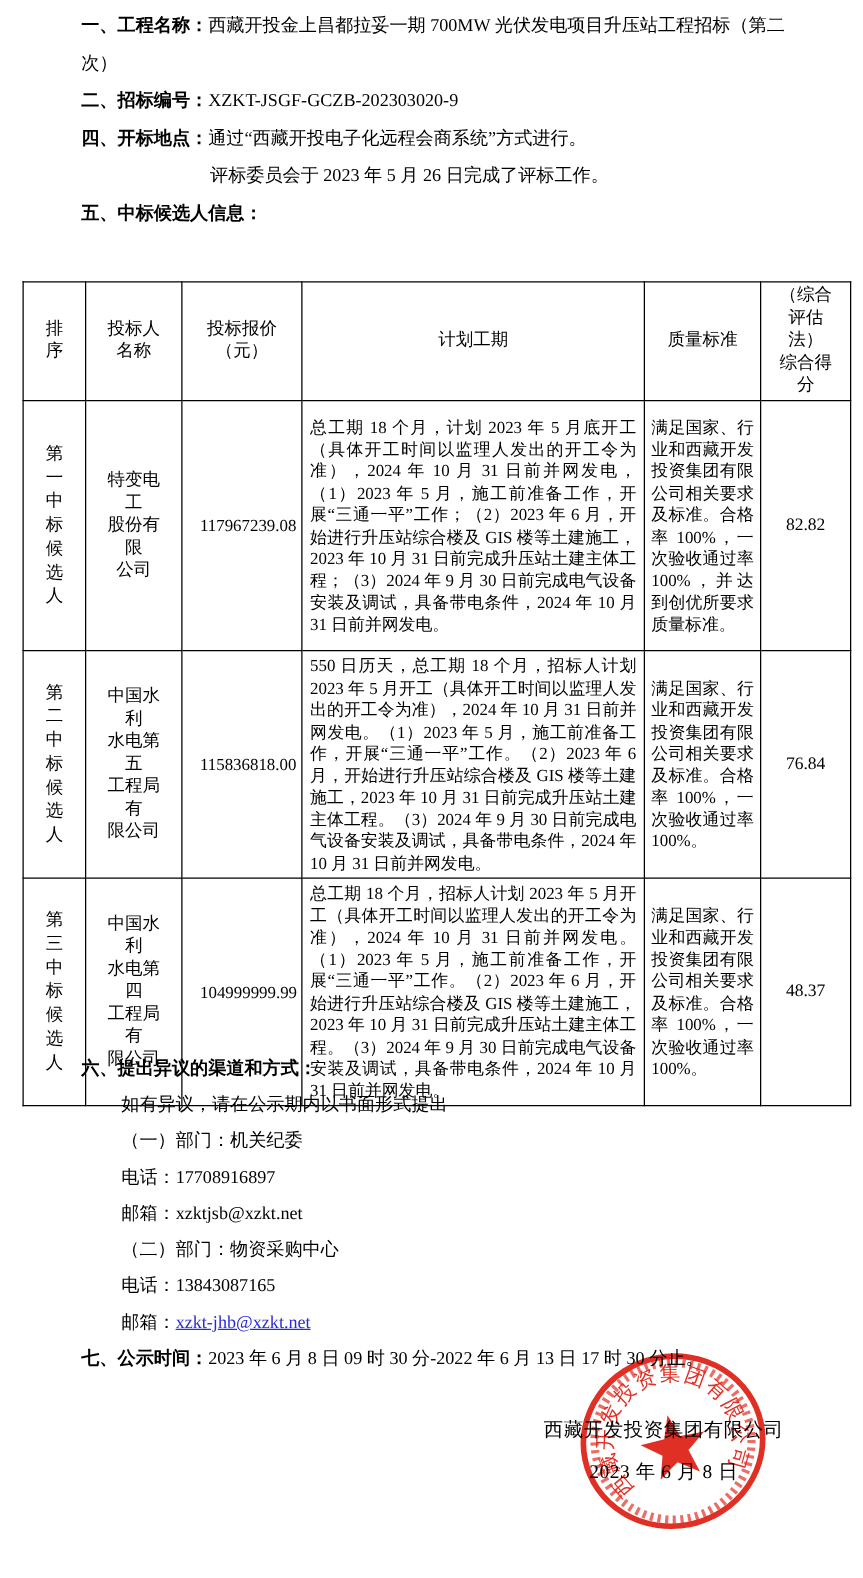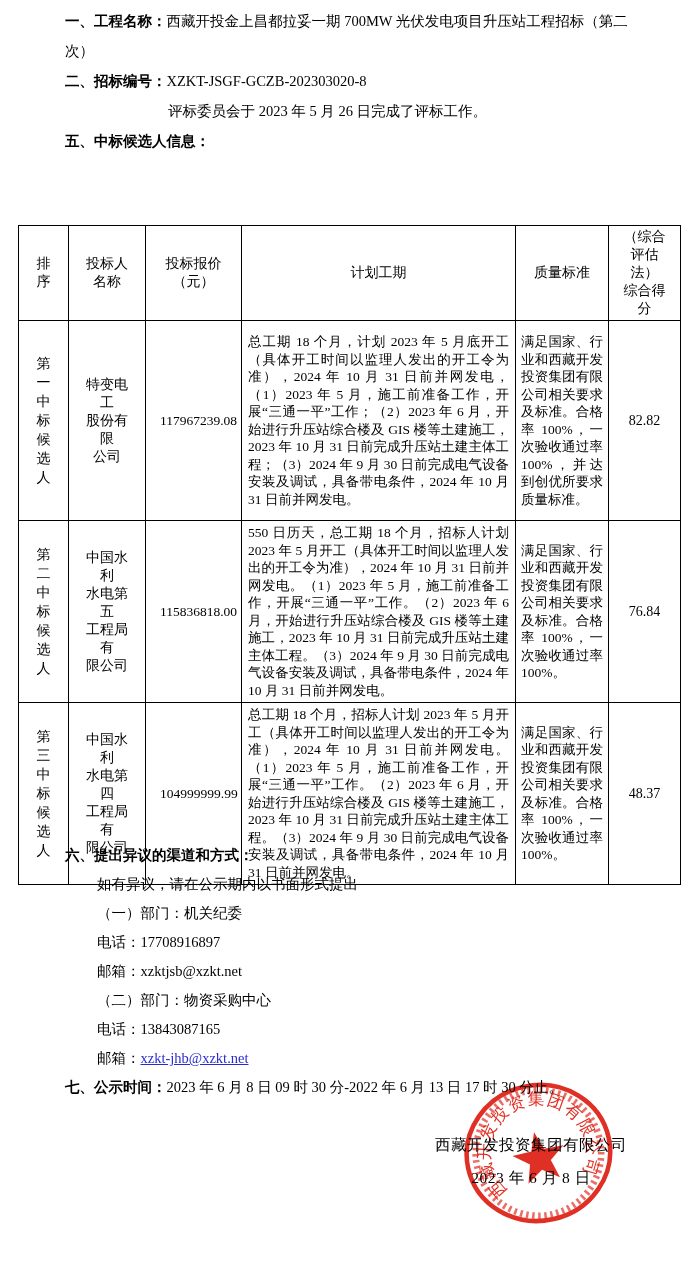--- a/index.html
+++ b/index.html
@@ -40,21 +40,22 @@
     mix-blend-mode:multiply;opacity:.95;transform:rotate(-12deg);
   }
 </style>
 </head>
 <body>
 
 <div class="page">
 
   <div class="intro">
     <p><span class="lbl">一、工程名称：</span><span>西藏开投金上昌都拉妥一期 700MW 光伏发电项目升压站工程招标（第二次）</span></p>
-    <p><span class="lbl">二、招标编号：</span><span>XZKT-JSGF-GCZB-202303020-8</span></p>
+    <p><span class="lbl">二、招标编号：</span><span>XZKT-JSGF-GCZB-202303020-9</span></p>
+    <p><span class="lbl">四、开标地点：</span><span>通过“西藏开投电子化远程会商系统”方式进行。</span></p>
     <p class="cont">评标委员会于 2023 年 5 月 26 日完成了评标工作。</p>
     <p><span class="lbl">五、中标候选人信息：</span></p>
   </div>
 
   <table class="bidtable">
     <colgroup>
       <col style="width:50px">
         <col style="width:77px">
         <col style="width:96px">
       <col style="width:274px">

